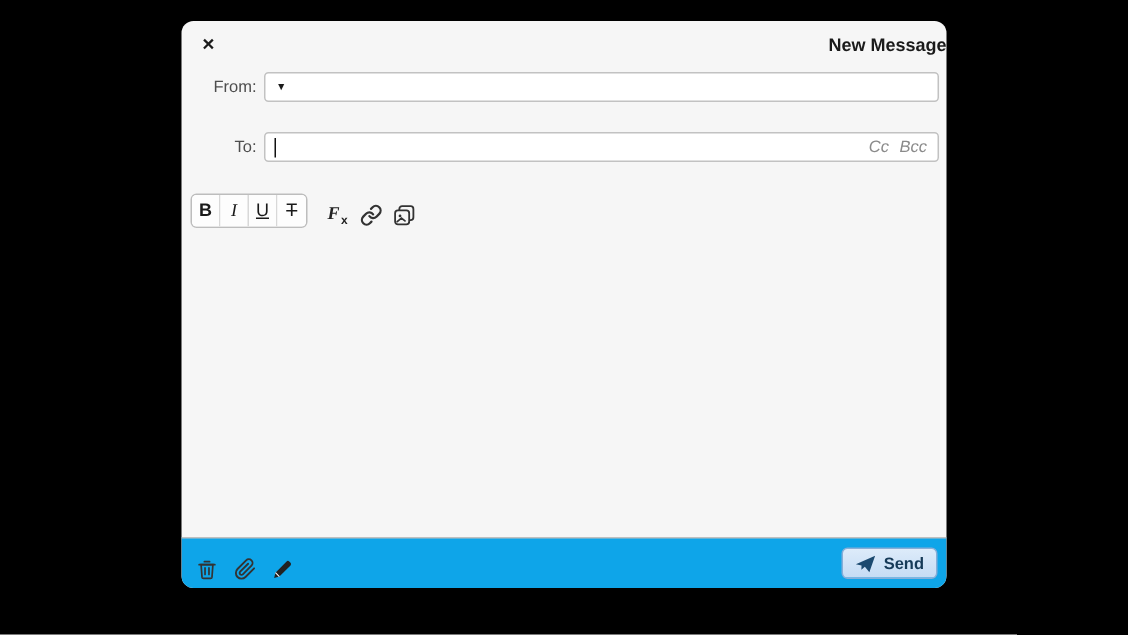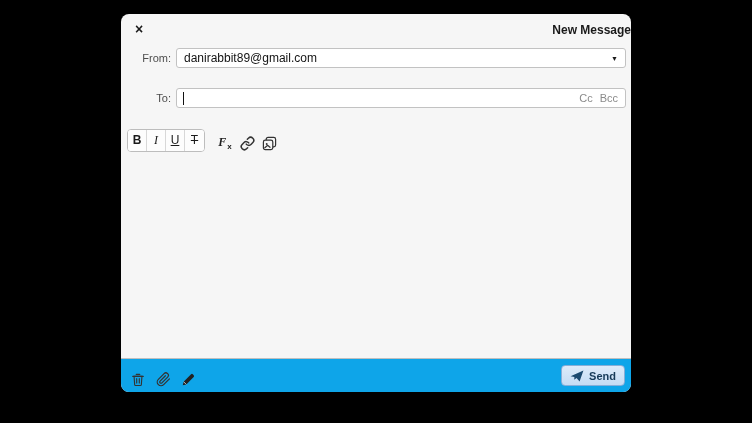--- a/index.html
+++ b/index.html
@@ -36,21 +36,21 @@
   }
   .combo { justify-content:space-between; padding:0 7px; cursor:pointer; }
   .combo .val { font-size:12px; color:#141414; }
   .combo .arrow { font-size:7px; color:#1a1a1a; }
   .entry { padding:0 6px; }
   .caret { width:1px; height:13px; background:#111; }
   .ccbcc {
     position:absolute; right:7px; top:0; height:100%;
     display:flex; align-items:center; gap:7px;
   }
-  .ccbcc span { font-size:11px; color:#8a8a8a; cursor:pointer; }
+  .ccbcc span { font-size:11px; color:#8a8a8a; cursor:pointer;font-style:italic; }
   .toolbar { display:flex; align-items:center; margin-top:4px; height:24px; }
   .btn-group {
     display:inline-flex; border:1px solid #bdbdbd; border-radius:4px;
     background:#fff; overflow:hidden; height:23px;
   }
   .btn-group .tbtn {
     width:19px; height:100%; display:flex; align-items:center; justify-content:center;
     font-size:12px; color:#1a1a1a; border-right:1px solid #d8d8d8; cursor:pointer;
     background:#fdfdfd;
   }
@@ -97,21 +97,20 @@
       <span>×</span>
     </div>
     <div class="title">New Message</div>
   </div>
 
   <div class="form-area">
 
     <div class="row">
       <span class="lbl">From:</span>
       <div class="field combo">
-        <span class="val">danirabbit89@gmail.com</span>
         <span class="arrow">▼</span>
       </div>
     </div>
 
     <div class="row">
       <span class="lbl">To:</span>
       <div class="field entry">
         <div class="caret"></div>
         <div class="ccbcc">
           <span>Cc</span>

